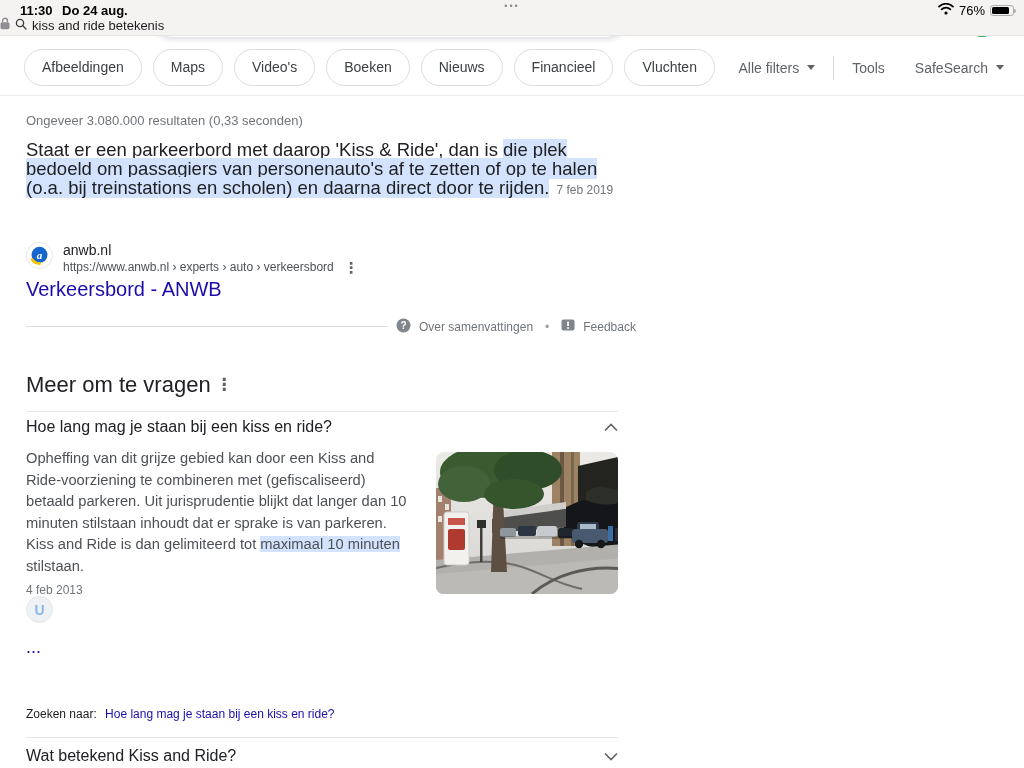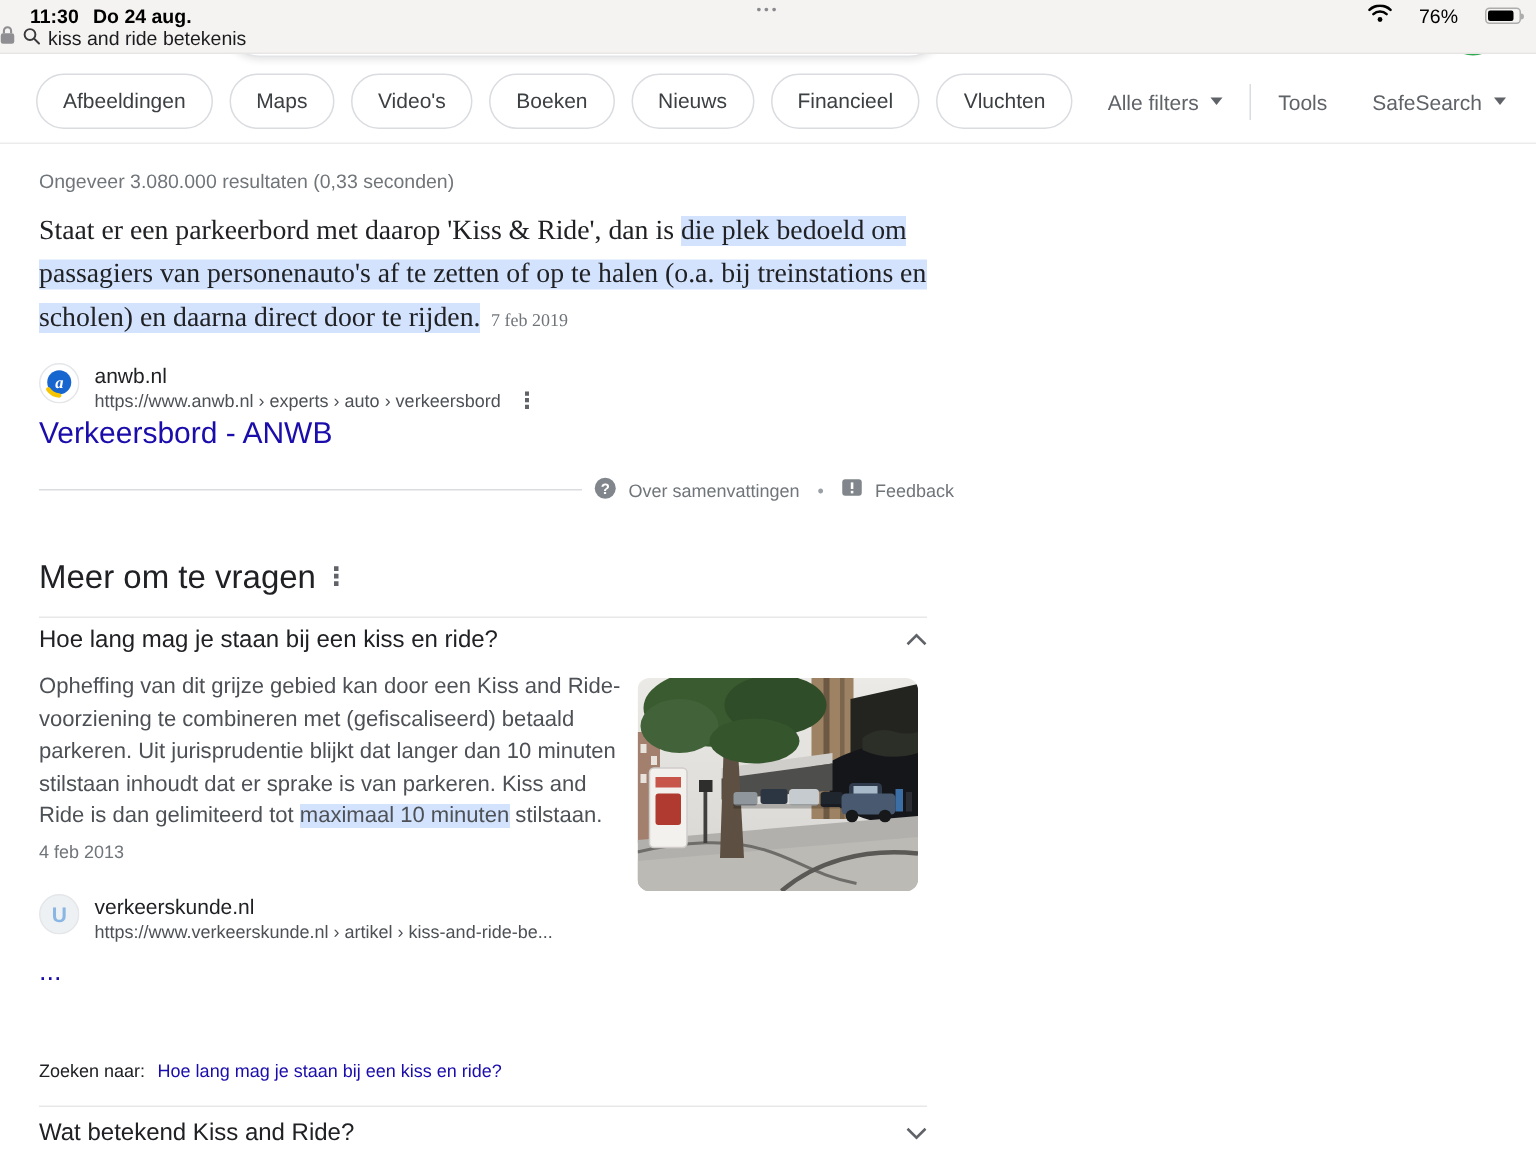--- a/index.html
+++ b/index.html
@@ -9,21 +9,21 @@
 
   
   .safari-bar { position:absolute; left:0; top:0; width:1024px; height:36px;
                 background:#f4f3f1; z-index:10; border-bottom:1px solid rgba(0,0,0,0.05); }
   .sb-time { position:absolute; left:20px; top:3px; font-size:13px; font-weight:700; color:#000; }
   .sb-date { position:absolute; left:62px; top:3px; font-size:13px; font-weight:600; color:#000; }
   .sb-dots { position:absolute; left:0; right:0; top:1px; text-align:center; font-size:9px;
              color:#8a8a8e; letter-spacing:2px; }
   .sb-addr { position:absolute; left:0; right:0; top:17px; display:flex; justify-content:flex-start;
              align-items:center; gap:5px; font-size:13px; color:#1c1c1e; }
-  .sb-right { position:absolute; right:10px; top:3px; display:flex; align-items:center; gap:18px;
+  .sb-right { position:absolute; right:10px; top:3px; display:flex; align-items:center; gap:5px;
               font-size:13px; font-weight:500; color:#000; }
   .battery { position:relative; width:24px; height:11px; border:1px solid rgba(60,60,67,0.38);
              border-radius:3px; }
   .battery .fill { position:absolute; left:1px; top:1px; bottom:1px; width:76%; background:#000;
                    border-radius:1.5px; }
   .battery .nub { position:absolute; right:-3px; top:3px; width:2px; height:4px;
                   background:rgba(60,60,67,0.38); border-radius:0 2px 2px 0; }
 
   
   .page { position:absolute; left:0; top:28px; width:1024px; height:732px; background:#fff; }
@@ -42,21 +42,21 @@
                  align-items:center; font-size:14px; color:#5f6368; }
   .caret-down { width:0; height:0; border-left:4.5px solid transparent; border-right:4.5px solid transparent;
                 border-top:5px solid #5f6368; margin-left:8px; display:inline-block; }
   .v-div { width:1px; height:24px; background:#dadce0; margin:0 18px; }
 
   .top-divider { position:absolute; left:0; top:67px; width:1024px; height:1px; background:#ebebeb; }
 
   .stats { position:absolute; left:26px; top:85px; font-size:13px; color:#70757a; }
 
   .snippet { position:absolute; left:26px; top:112px; width:600px; font-size:18.5px;
-             line-height:29px; color:#202124;font-family:Liberation Serif, serif; }
+             line-height:19px; color:#202124; }
   .hl { background:#d3e3fd; color:inherit; }
   .sn-date { font-size:12px; color:#70757a; margin-left:7px; white-space:nowrap; }
 
   .src-block { position:absolute; display:flex; align-items:flex-start; gap:10px; }
   .src-anwb { left:26px; top:214px; }
   .src-vk   { left:26px; top:568px; }
   .favicon { width:27px; height:27px; border-radius:50%; flex:0 0 27px; position:relative; }
   .src-name { font-size:14px; color:#202124; line-height:16px; }
   .src-url  { font-size:12px; color:#4d5156; line-height:15px; margin-top:2px; display:flex;
               align-items:center; gap:10px; }
@@ -74,21 +74,21 @@
 
   .paa-heading { position:absolute; left:26px; top:344px; font-size:22px; color:#202124;
                  display:flex; align-items:center; gap:5px; }
   .paa-divider { position:absolute; left:26px; height:1px; width:592px; background:#e8e8e8; }
   .pd-1 { top:383px; }  .pd-2 { top:709px; }
 
   .q-row { position:absolute; left:26px; width:592px; display:flex; justify-content:space-between;
            align-items:center; font-size:16px; color:#202124; }
   .q1 { top:390px; }  .q2 { top:719px; }
 
-  .answer-wrap { position:absolute; left:26px; top:420px; width:592px; display:flex; gap:1px; }
+  .answer-wrap { position:absolute; left:26px; top:420px; width:592px; display:flex; gap:23px; }
   .answer-col { width:398px; }
   .answer-text { font-size:14.7px; line-height:21.6px; color:#4d5156; }
   .answer-date { margin-top:5px; font-size:12px; color:#70757a; }
   .answer-photo { width:187px; height:142px; border-radius:8px; overflow:hidden; margin-top:4px; }
 
   .search-for { position:absolute; left:26px; top:679px; font-size:12px; color:#202124; }
   .search-for a, .link-blue { color:#1a0dab; text-decoration:none; }
 
   .chev { display:inline-block; }
   a { text-decoration:none; }
@@ -297,26 +297,20 @@
       </div>
     </div>
 
     <div class="src-block src-vk">
       <span class="favicon">
         <svg width="27" height="27" viewBox="0 0 27 27">
           <circle cx="13.5" cy="13.5" r="13" fill="#eef1f3" stroke="#e4e6e9" stroke-width="1"></circle>
           <text x="13.5" y="18.5" font-size="14" font-weight="bold" fill="#8ab6e4" text-anchor="middle" font-family="Liberation Sans, sans-serif">U</text>
         </svg>
       </span>
-      <div>
-        <div class="src-name">verkeerskunde.nl</div>
-        <div class="src-url">
-          <span>https://www.verkeerskunde.nl › artikel › kiss-and-ride-be...</span>
-        </div>
-      </div>
     </div>
 
     <a class="result-title rt-vk" href="#">
       <div>...</div>
     </a>
 
     <div class="search-for">
       <span>Zoeken naar:</span>
       <a href="#" class="link-blue" style="margin-left:5px;">Hoe lang mag je staan bij een kiss en ride?</a>
     </div>

